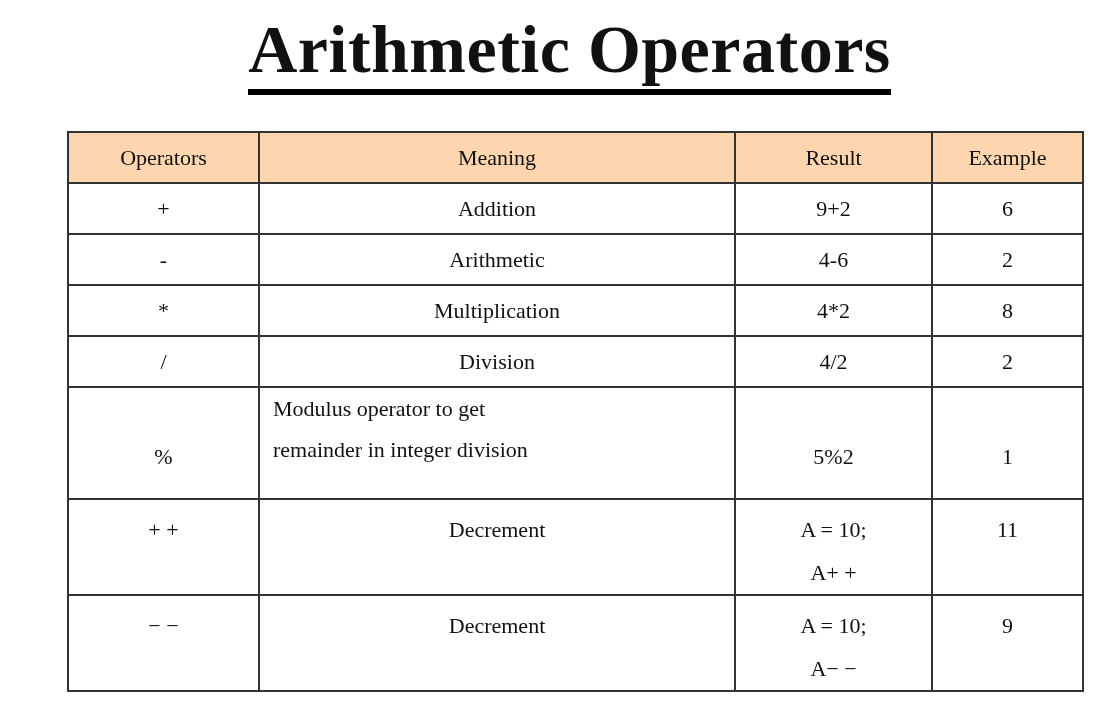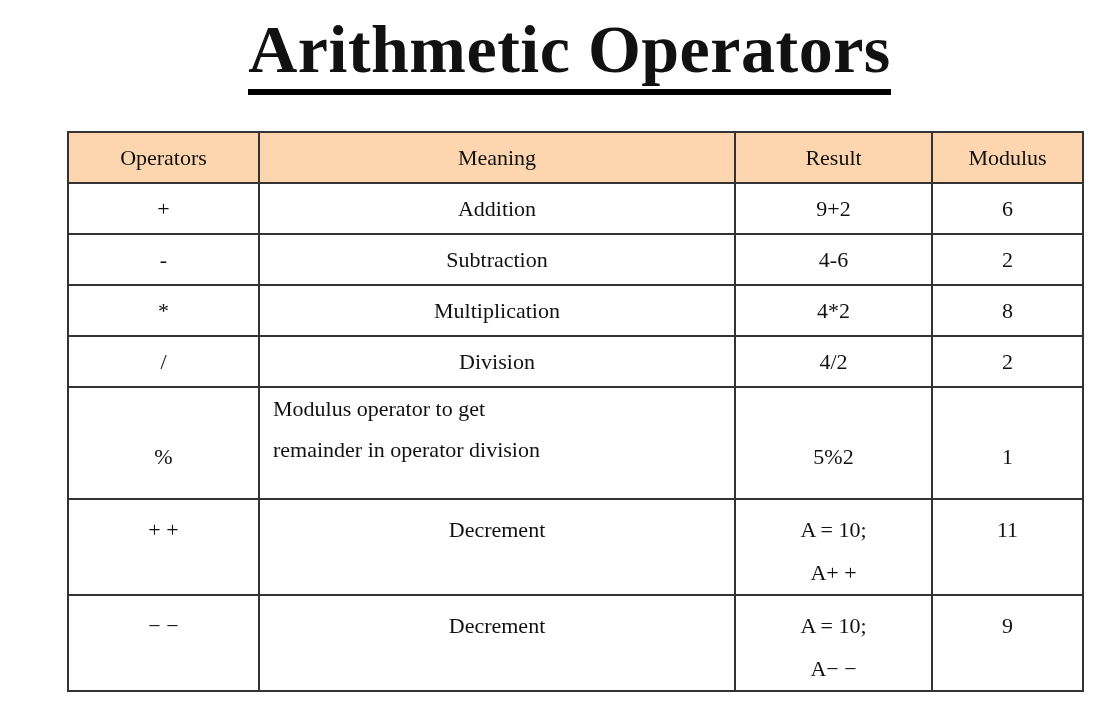--- a/index.html
+++ b/index.html
@@ -46,53 +46,53 @@
       <col class="c1">
       <col class="c2">
       <col class="c3">
       <col class="c4">
     </colgroup>
   <thead>
     <tr>
       <th>Operators</th>
       <th>Meaning</th>
       <th>Result</th>
-      <th>Modulus</th>
+      <th>Example</th>
     </tr>
   </thead>
   <tbody>
     <tr class="r">
       <td>+</td>
       <td>Addition</td>
       <td>9+2</td>
       <td>6</td>
     </tr>
     <tr class="r">
       <td>-</td>
-      <td>Subtraction</td>
+      <td>Arithmetic</td>
       <td>4-6</td>
       <td>2</td>
     </tr>
     <tr class="r">
       <td>*</td>
       <td>Multiplication</td>
       <td>4*2</td>
       <td>8</td>
     </tr>
     <tr class="r">
       <td>/</td>
       <td>Division</td>
       <td>4/2</td>
       <td>2</td>
     </tr>
     <tr class="mod">
       <td>%</td>
       <td class="meaning-multi">
         <span class="line">Modulus operator to get</span>
-        <span class="line">remainder in operator division</span>
+        <span class="line">remainder in integer division</span>
       </td>
       <td>5%2</td>
       <td>1</td>
     </tr>
     <tr class="tall">
       <td>+ +</td>
       <td>Decrement</td>
       <td>
         <span class="line">A = 10;</span>
         <span class="line">A+ +</span>

